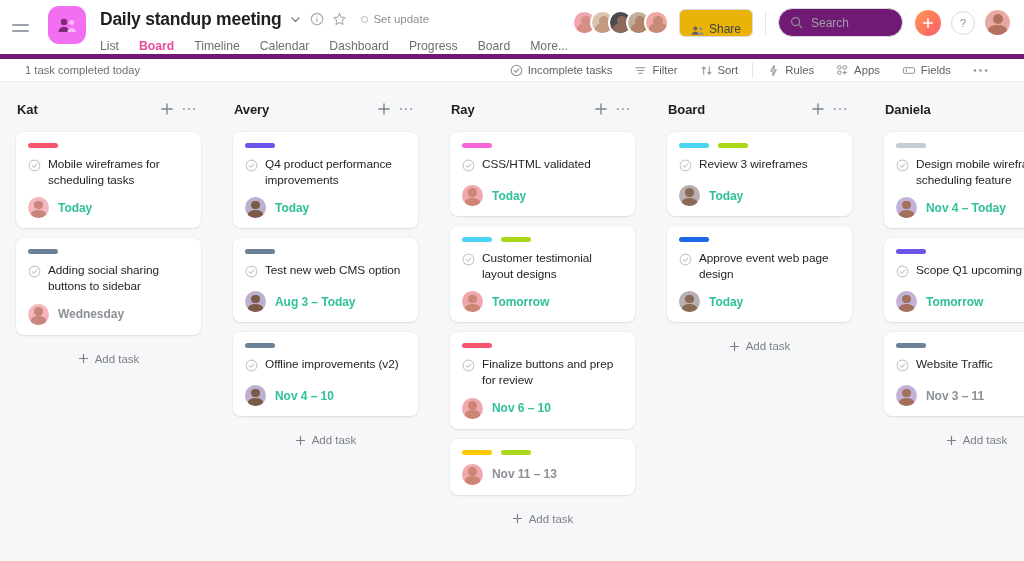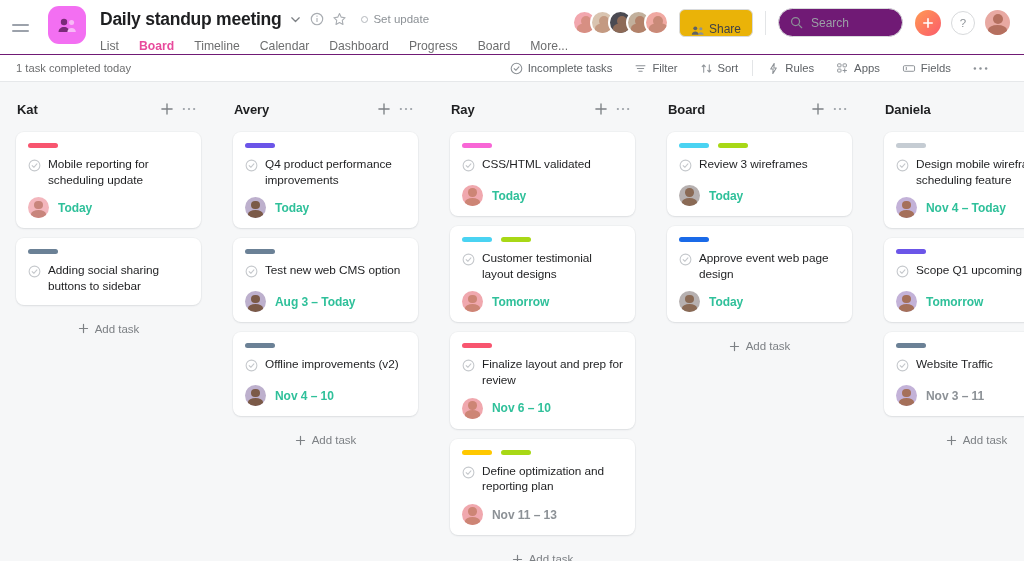--- a/index.html
+++ b/index.html
@@ -106,22 +106,22 @@
     width: 24px; height: 24px; border-radius: 50%; margin-left: 10px;
     border: 1px solid #d8dadc; background: #fff;
     display: flex; align-items: center; justify-content: center;
     font-size: 11.5px; color: #8c9196; cursor: pointer;
   }
   .me-av { margin-left: 10px; cursor: pointer; }
 
   
   .subbar {
     height: 28px; background: #fff;
-    border-top: 1px solid #701a75; border-bottom: 1px solid #e6e8ea;
-    display: flex; align-items: center; padding: 0 14px 0 16px;
+    border-top: 5px solid #701a75; border-bottom: 1px solid #e6e8ea;
+    display: flex; align-items: center; padding: 0 14px 0 25px;
     position: relative;
   }
   .completed-note { font-size: 11.2px; color: #6d6e6f; }
   .toolbar { position: absolute; right: 28px; display: flex; align-items: center; }
   .tb-item {
     display: flex; align-items: center; gap: 5px;
     font-size: 11.3px; color: #5e6266; padding: 0 11px; cursor: pointer;
     white-space: nowrap;
   }
   .tb-sep { width: 1px; height: 16px; background: #e3e5e7; margin: 0 3px; }
@@ -372,40 +372,47 @@
       </div>
       <div class="card">
         <div class="tags">
           <span class="tag" style="background: rgb(248, 85, 111);"></span>
         </div>
         <div class="card-title-row">
           <span class="check-ico"><svg width="13" height="13" viewBox="0 0 14 14">
   <circle cx="7" cy="7" r="5.8" fill="none" stroke="#c5c8cc" stroke-width="1.15"></circle>
   <path d="M4.5 7.1l1.8 1.8 3.3-3.6" fill="none" stroke="#c5c8cc" stroke-width="1.15" stroke-linecap="round" stroke-linejoin="round"></path>
 </svg></span>
-                     <span class="card-title">Mobile reporting for scheduling update</span>
+                     <span class="card-title">Mobile wireframes for scheduling tasks</span>
         </div>
         <div class="card-foot">
           <div class="av" style="width: 21px; height: 21px; background: rgb(243, 182, 189);">
             <span class="head" style="width: 8.4px; height: 8.4px; top: 3.36px; left: 6.3px; background: rgb(200, 133, 124);"></span>
             <span class="body" style="width: 15.96px; height: 8.4px; bottom: 0px; left: 2.52px; background: rgb(200, 133, 124);"></span>
           </div>
           <span class="due green">Today</span>
         </div>
       </div>
       <div class="card">
         <div class="tags">
           <span class="tag" style="background: rgb(107, 129, 150);"></span>
         </div>
         <div class="card-title-row">
           <span class="check-ico"><svg width="13" height="13" viewBox="0 0 14 14">
   <circle cx="7" cy="7" r="5.8" fill="none" stroke="#c5c8cc" stroke-width="1.15"></circle>
   <path d="M4.5 7.1l1.8 1.8 3.3-3.6" fill="none" stroke="#c5c8cc" stroke-width="1.15" stroke-linecap="round" stroke-linejoin="round"></path>
 </svg></span>
                      <span class="card-title">Adding social sharing buttons to sidebar</span>
+        </div>
+        <div class="card-foot">
+          <div class="av" style="width: 21px; height: 21px; background: rgb(243, 182, 189);">
+            <span class="head" style="width: 8.4px; height: 8.4px; top: 3.36px; left: 6.3px; background: rgb(200, 133, 124);"></span>
+            <span class="body" style="width: 15.96px; height: 8.4px; bottom: 0px; left: 2.52px; background: rgb(200, 133, 124);"></span>
+          </div>
+          <span class="due gray">Wednesday</span>
         </div>
       </div>
       <div class="add-task">
         <svg width="11" height="11" viewBox="0 0 12 12">
         <path d="M6 1.6v8.8M1.6 6h8.8" stroke="#7d8185" stroke-width="1.3" stroke-linecap="round"></path>
       </svg>
         <span>Add task</span>
       </div>
     </div>
     <div class="column">
@@ -545,41 +552,34 @@
       </div>
       <div class="card">
         <div class="tags">
           <span class="tag" style="background: rgb(248, 85, 111);"></span>
         </div>
         <div class="card-title-row">
           <span class="check-ico"><svg width="13" height="13" viewBox="0 0 14 14">
   <circle cx="7" cy="7" r="5.8" fill="none" stroke="#c5c8cc" stroke-width="1.15"></circle>
   <path d="M4.5 7.1l1.8 1.8 3.3-3.6" fill="none" stroke="#c5c8cc" stroke-width="1.15" stroke-linecap="round" stroke-linejoin="round"></path>
 </svg></span>
-                     <span class="card-title">Finalize layout and prep for review</span>
+                     <span class="card-title">Finalize buttons and prep for review</span>
         </div>
         <div class="card-foot">
           <div class="av" style="width: 21px; height: 21px; background: rgb(240, 168, 174);">
             <span class="head" style="width: 8.4px; height: 8.4px; top: 3.36px; left: 6.3px; background: rgb(205, 133, 117);"></span>
             <span class="body" style="width: 15.96px; height: 8.4px; bottom: 0px; left: 2.52px; background: rgb(205, 133, 117);"></span>
           </div>
           <span class="due green">Nov 6 – 10</span>
         </div>
       </div>
       <div class="card">
         <div class="tags">
           <span class="tag" style="background: rgb(255, 200, 0);"></span>
           <span class="tag" style="background: rgb(168, 216, 22);"></span>
-        </div>
-        <div class="card-title-row">
-          <span class="check-ico"><svg width="13" height="13" viewBox="0 0 14 14">
-  <circle cx="7" cy="7" r="5.8" fill="none" stroke="#c5c8cc" stroke-width="1.15"></circle>
-  <path d="M4.5 7.1l1.8 1.8 3.3-3.6" fill="none" stroke="#c5c8cc" stroke-width="1.15" stroke-linecap="round" stroke-linejoin="round"></path>
-</svg></span>
-                     <span class="card-title">Define optimization and reporting plan</span>
         </div>
         <div class="card-foot">
           <div class="av" style="width: 21px; height: 21px; background: rgb(240, 168, 174);">
             <span class="head" style="width: 8.4px; height: 8.4px; top: 3.36px; left: 6.3px; background: rgb(205, 133, 117);"></span>
             <span class="body" style="width: 15.96px; height: 8.4px; bottom: 0px; left: 2.52px; background: rgb(205, 133, 117);"></span>
           </div>
           <span class="due gray">Nov 11 – 13</span>
         </div>
       </div>
       <div class="add-task">

